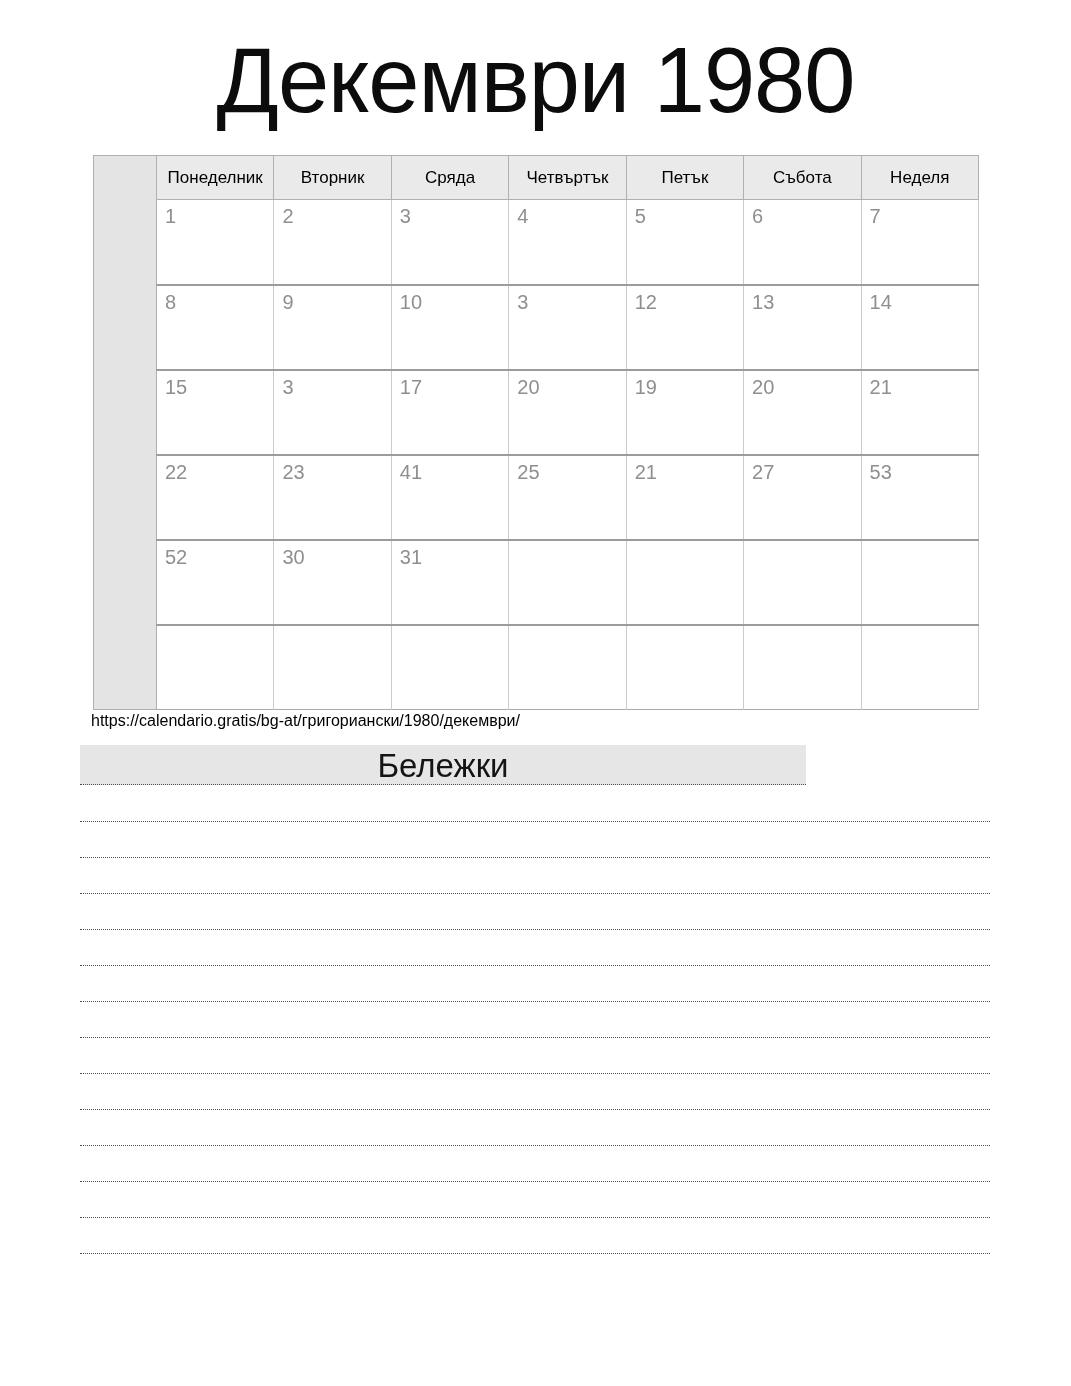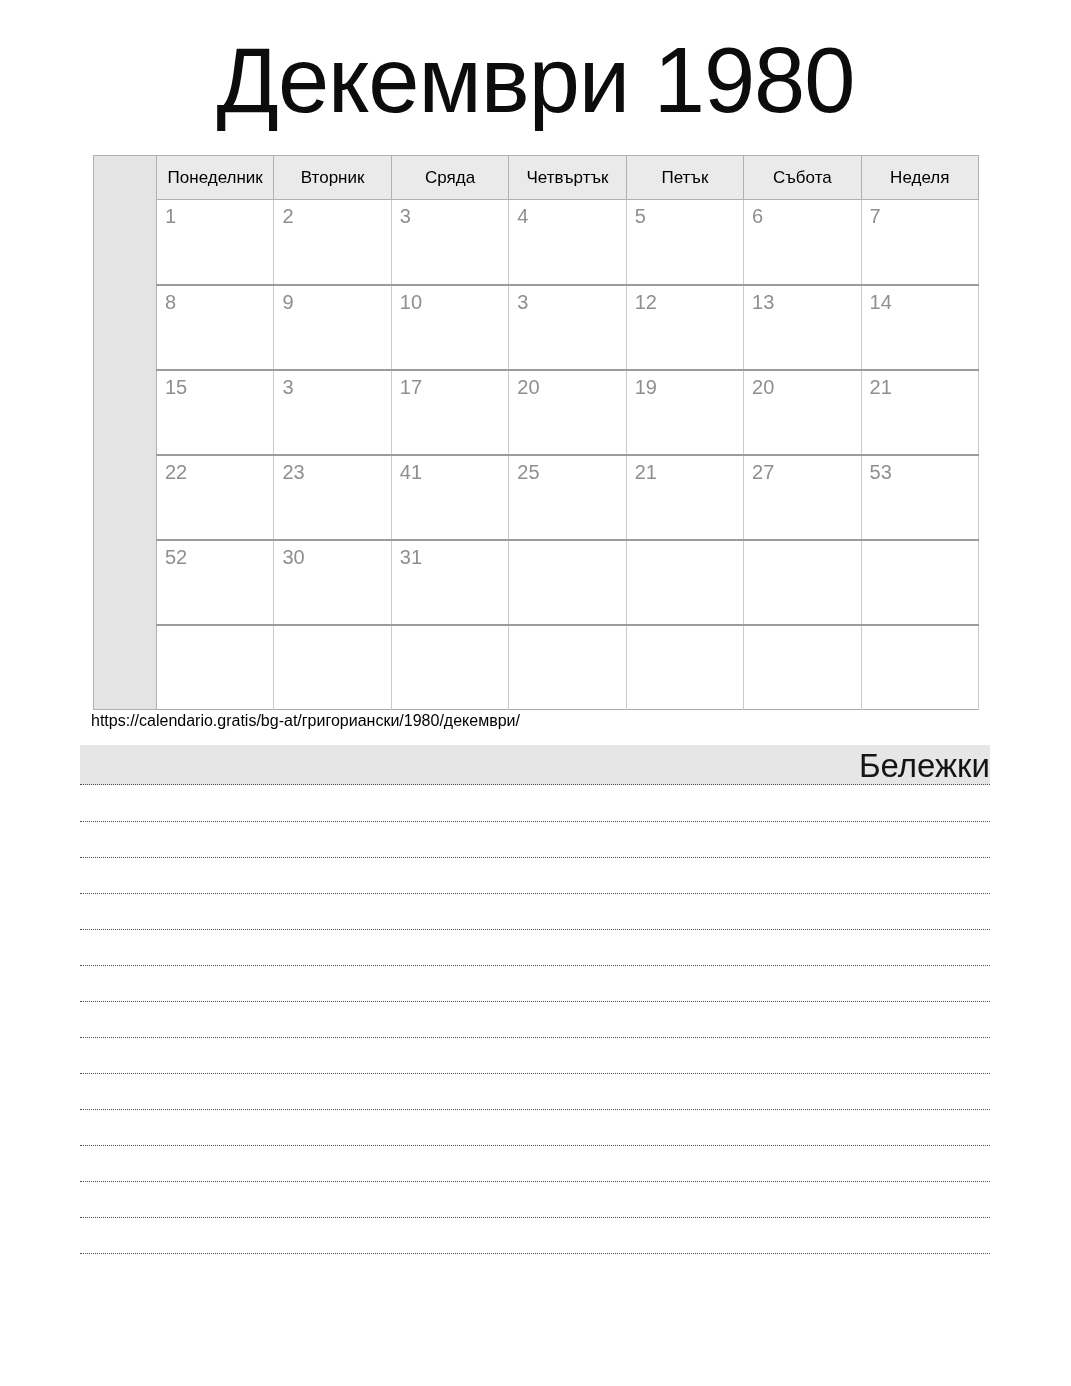--- a/index.html
+++ b/index.html
@@ -78,25 +78,25 @@
     color: #000;
     white-space: nowrap;
     text-align: right;
   }
 
   
   .notes-header {
     position: absolute;
     left: 80px;
     top: 745px;
-    width: 910px;
+    width: 726px;
     height: 40px;
     background: #e6e6e6;
     border-bottom: 1px dotted #4d4d4d;
-    text-align: right;
+    text-align: center;
     font-size: 33px;
     line-height: 41px;
     color: #141414;
   }
   .notes-lines {
     position: absolute;
     left: 80px;
     top: 786px;
     width: 910px;
   }

